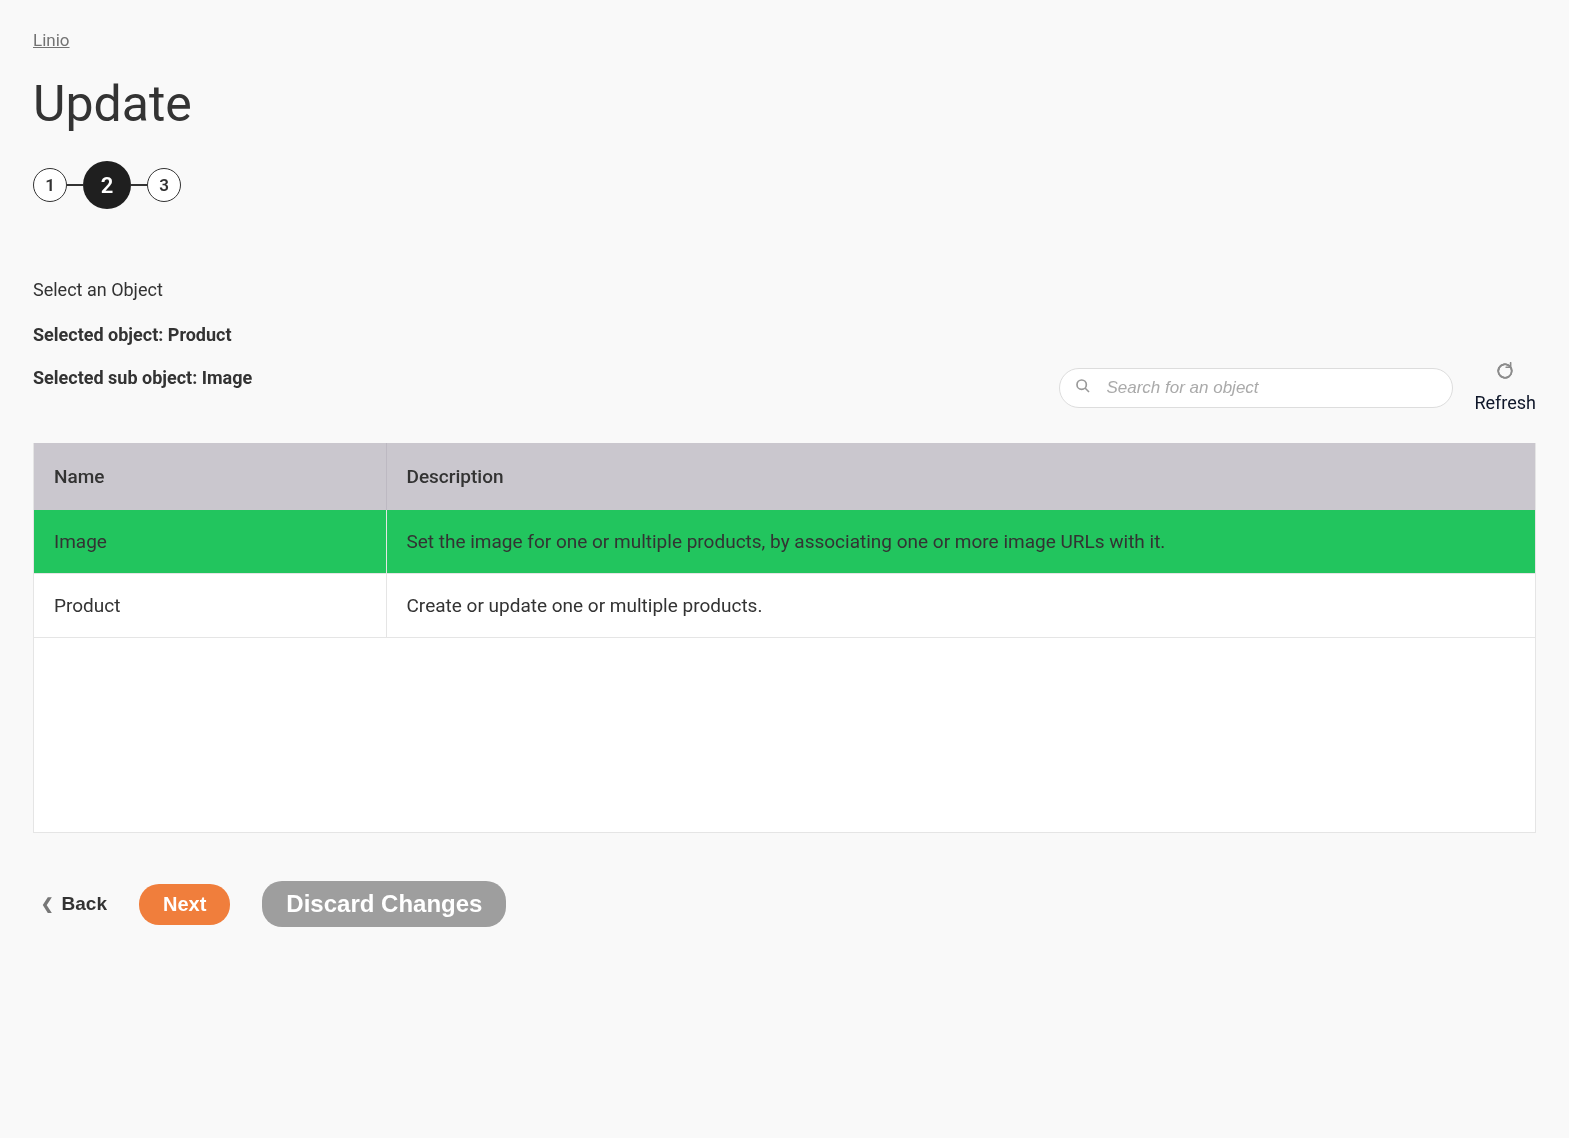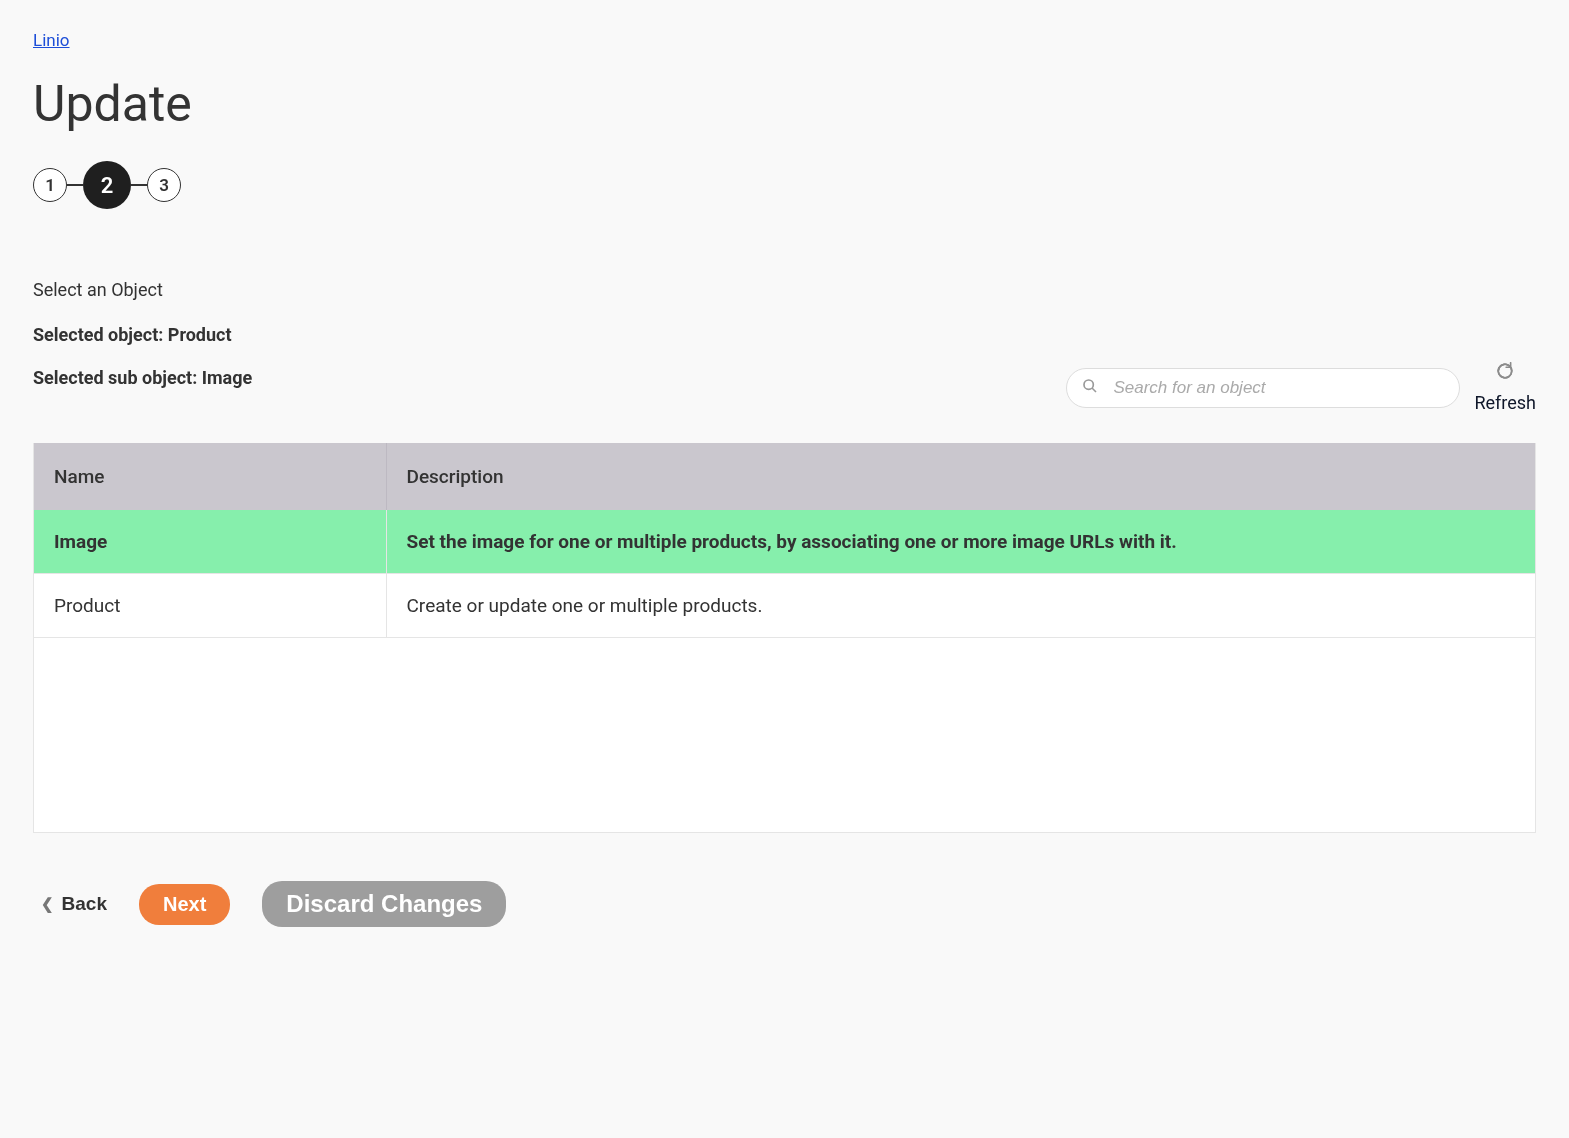--- a/index.html
+++ b/index.html
@@ -8,21 +8,21 @@
       padding: 0;
     }
     body {
       font-family: -apple-system, BlinkMacSystemFont, "Segoe UI", Roboto, Helvetica, Arial, sans-serif;
       background: #f9f9f9;
       color: #333;
       padding: 30px 33px;
     }
     .breadcrumb-link {
       font-size: 17px;
-      color: #1d4ed8;
+      color: #737373;
       text-decoration: underline;
       cursor: pointer;
     }
     .page-title {
       font-size: 50px;
       color: #333;
       font-weight: 400;
       margin-top: 25px;
       margin-bottom: 28px;
     }
@@ -66,21 +66,21 @@
     .selected-line {
       font-size: 18px;
       font-weight: 700;
       color: #333;
       margin-bottom: 22px;
     }
     .search-refresh-row {
       display: flex;
       align-items: center;
       justify-content: flex-end;
-      gap: 14px;
+      gap: 21px;
       margin-top: -48px;
       margin-bottom: 30px;
     }
     .search-wrap {
       position: relative;
       width: 394px;
     }
     .search-input {
       width: 100%;
       height: 40px;
@@ -149,22 +149,22 @@
     .table tbody td {
       padding: 20px 20px;
       font-size: 19px;
       color: #333;
       border-right: 1px solid #e5e5e5;
     }
     .table tbody td:last-child {
       border-right: none;
     }
     .table tbody tr.selected {
-      background: #86efac;
-      font-weight: 700;
+      background: #22c55e;
+      font-weight: 400;
     }
     .footer-buttons {
       display: flex;
       align-items: center;
       gap: 32px;
       margin-top: 48px;
       padding-left: 8px;
     }
     .back-button {
       display: flex;

